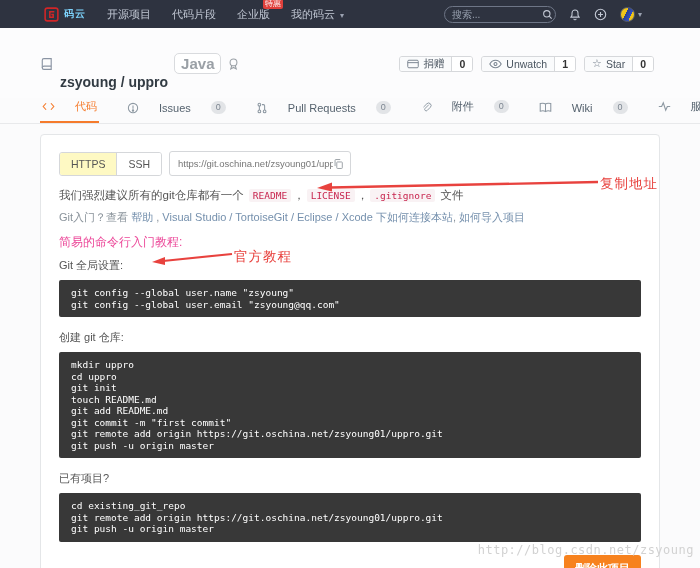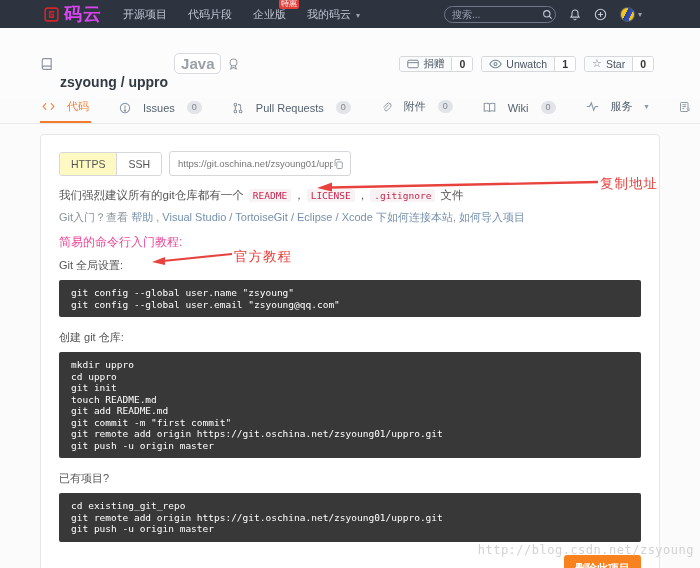--- a/index.html
+++ b/index.html
@@ -11,21 +11,21 @@
   .page { position:relative; width:700px; height:568px; overflow:hidden; background:#fbfbfc; }
 
   
   .navbar {
     height:28px; background:#2e3340; display:flex; align-items:center;
     padding:0 58px 0 44px; justify-content:space-between;
   }
   .nav-left { display:flex; align-items:center; gap:21px; }
   .brand { display:flex; align-items:center; gap:5px; cursor:pointer; }
   .brand-logo { width:15px; height:15px; display:block; }
-  .brand-name { color:#d946ef; font-size:18px; font-weight:bold; letter-spacing:1px; }
+  .brand-name { color:#7dd3fc; font-size:10px; font-weight:bold; letter-spacing:1px; }
   .nav-item { color:#c2c8d4; font-size:11px; cursor:pointer; position:relative; white-space:nowrap; }
   .nav-item .caret { font-size:8px; color:#9aa1b0; margin-left:2px; }
   .promo-badge {
     position:absolute; top:-8px; right:-13px; background:#e0403b; color:#fff;
     font-size:8px; line-height:10px; padding:0 2px; border-radius:2px;
   }
   .nav-right { display:flex; align-items:center; gap:13px; }
   .search-pill {
     display:flex; align-items:center; width:112px; height:17px;
     border:1px solid #6e7687; border-radius:9px; padding:0 7px; background:transparent;
@@ -70,21 +70,21 @@
     display:flex; align-items:center; padding:0 7px; border-left:1px solid #d6d8db;
     font-weight:bold; color:#333; background:#fff;
   }
 
   
   .tabbar {
     display:flex; align-items:flex-end; gap:26px; padding:0 0 0 40px;
     border-bottom:1px solid #e8e9eb; height:26px; background:#fbfbfc;
   }
   .tab {
-    display:flex; align-items:center; gap:12px; font-size:11px; color:#55626e;
+    display:flex; align-items:center; gap:20px; font-size:11px; color:#55626e;
     padding:0 2px 7px; cursor:pointer; border-bottom:2px solid transparent; white-space:nowrap;
   }
   .tab .t-ic { display:flex; color:#8d98a2; }
   .tab.active { color:#f57b2c; border-bottom-color:#f57b2c; }
   .tab.active .t-ic { color:#f57b2c; }
   .count-pill {
     background:#e2e4e7; color:#7d8691; font-size:9px; line-height:13px;
     padding:0 5px; border-radius:8px;
   }
   .tab .caret { font-size:8px; color:#8d98a2; }

